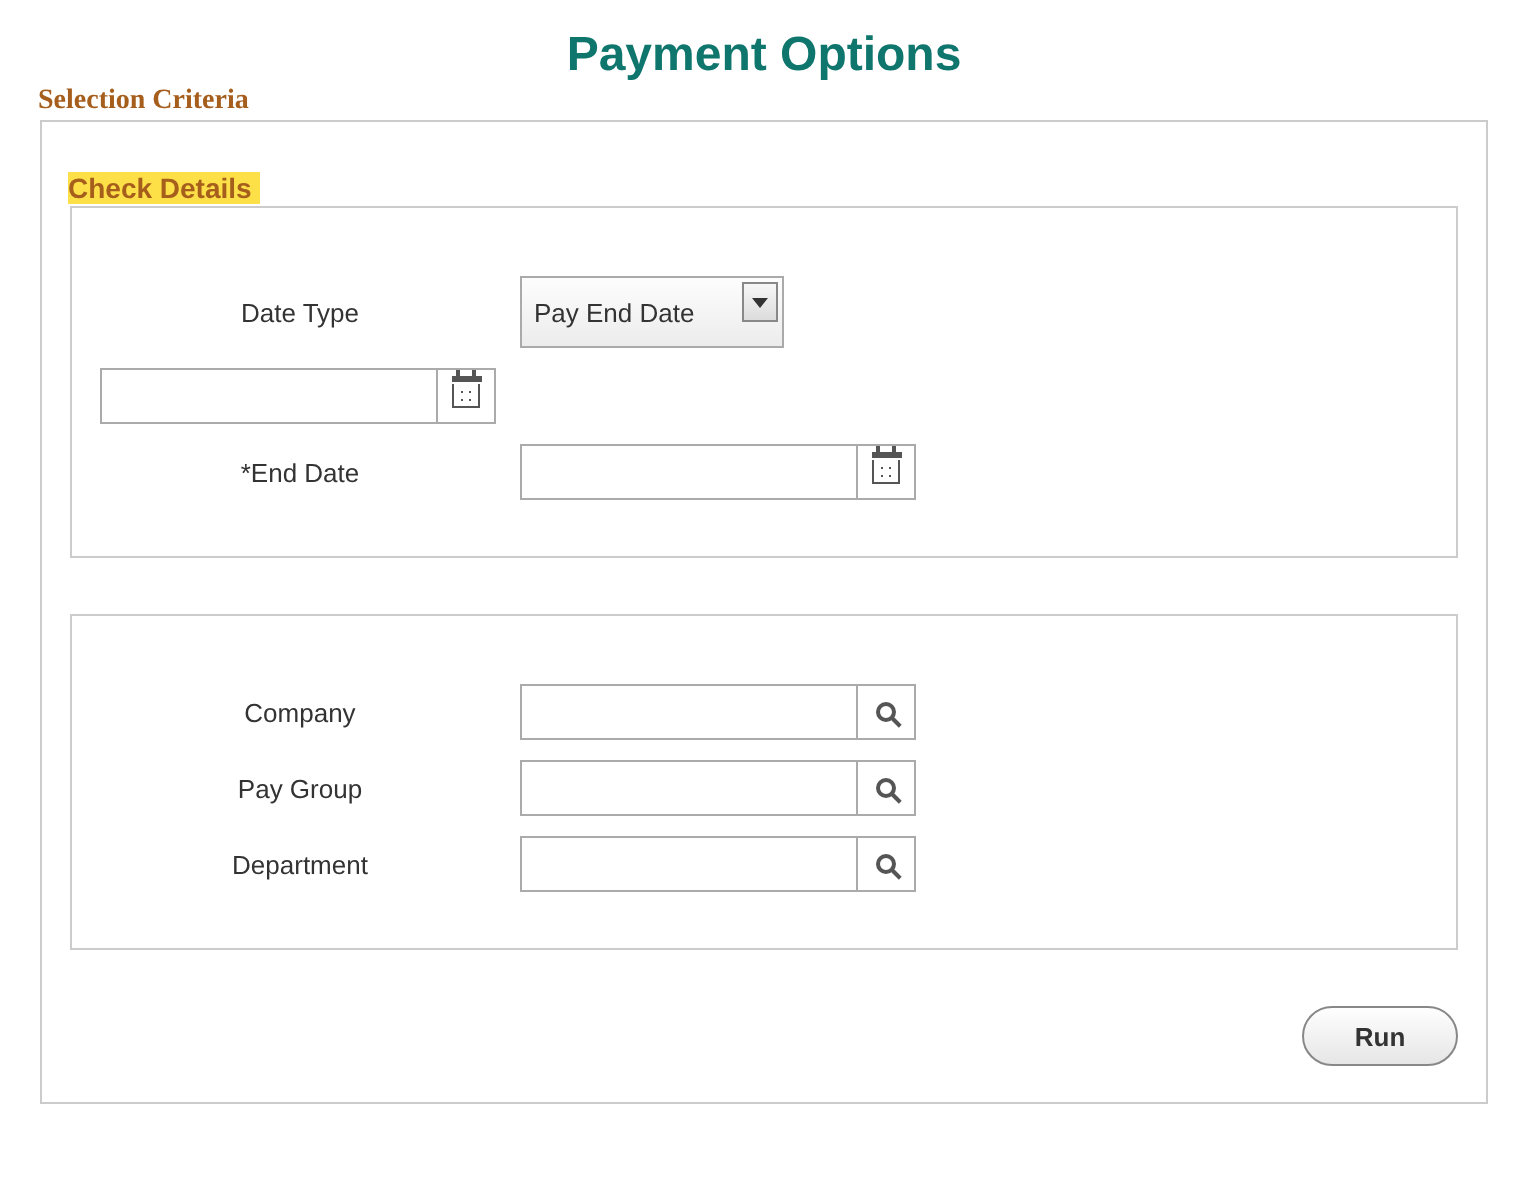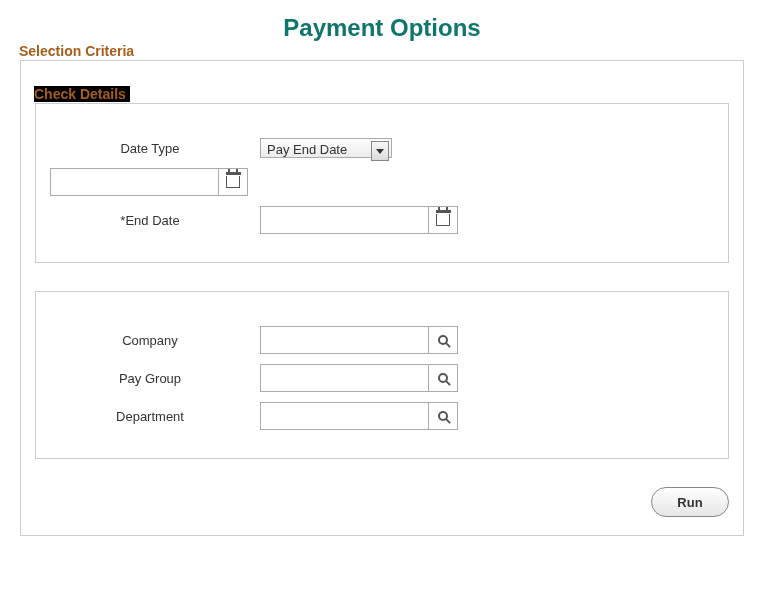--- a/index.html
+++ b/index.html
@@ -27,32 +27,33 @@
   }
   .outer-legend {
     position: absolute;
     top: -18px;
     left: -2px;
     background: #fff;
     padding: 0 4px 0 0;
     font-size: 14px;
     font-weight: bold;
     color: #a65e1c;
+    font-family: Liberation Serif, serif;
   }
   .inner-group {
     position: relative;
     border: 1px solid #ccc;
     padding: 24px 14px 18px 14px;
     margin: 14px 0 28px 0;
   }
   .inner-legend {
     position: absolute;
     top: -18px;
     left: -2px;
-    background: #000000;
+    background: #fde047;
     padding: 0 4px 0 0;
     font-size: 14px;
     font-weight: bold;
     color: #a65e1c;
   }
   .row {
     display: flex;
     align-items: center;
     margin: 10px 0;
   }
@@ -63,25 +64,25 @@
     color: #333;
     font-size: 13px;
   }
   .ctrl {
     display: flex;
     align-items: stretch;
   }
   .select-wrap {
     position: relative;
     width: 132px;
-    height: 20px;
+    height: 36px;
     border: 1px solid #aaa;
     background: linear-gradient(#fdfdfd,#ececec);
     display: flex;
-    align-items: flex-end;
+    align-items: center;
     padding: 0 22px 0 6px;
     font-size: 13px;
   }
   .select-btn {
     position: absolute;
     right: 2px;
     top: 2px;
     width: 18px;
     height: 20px;
     border: 1px solid #888;

